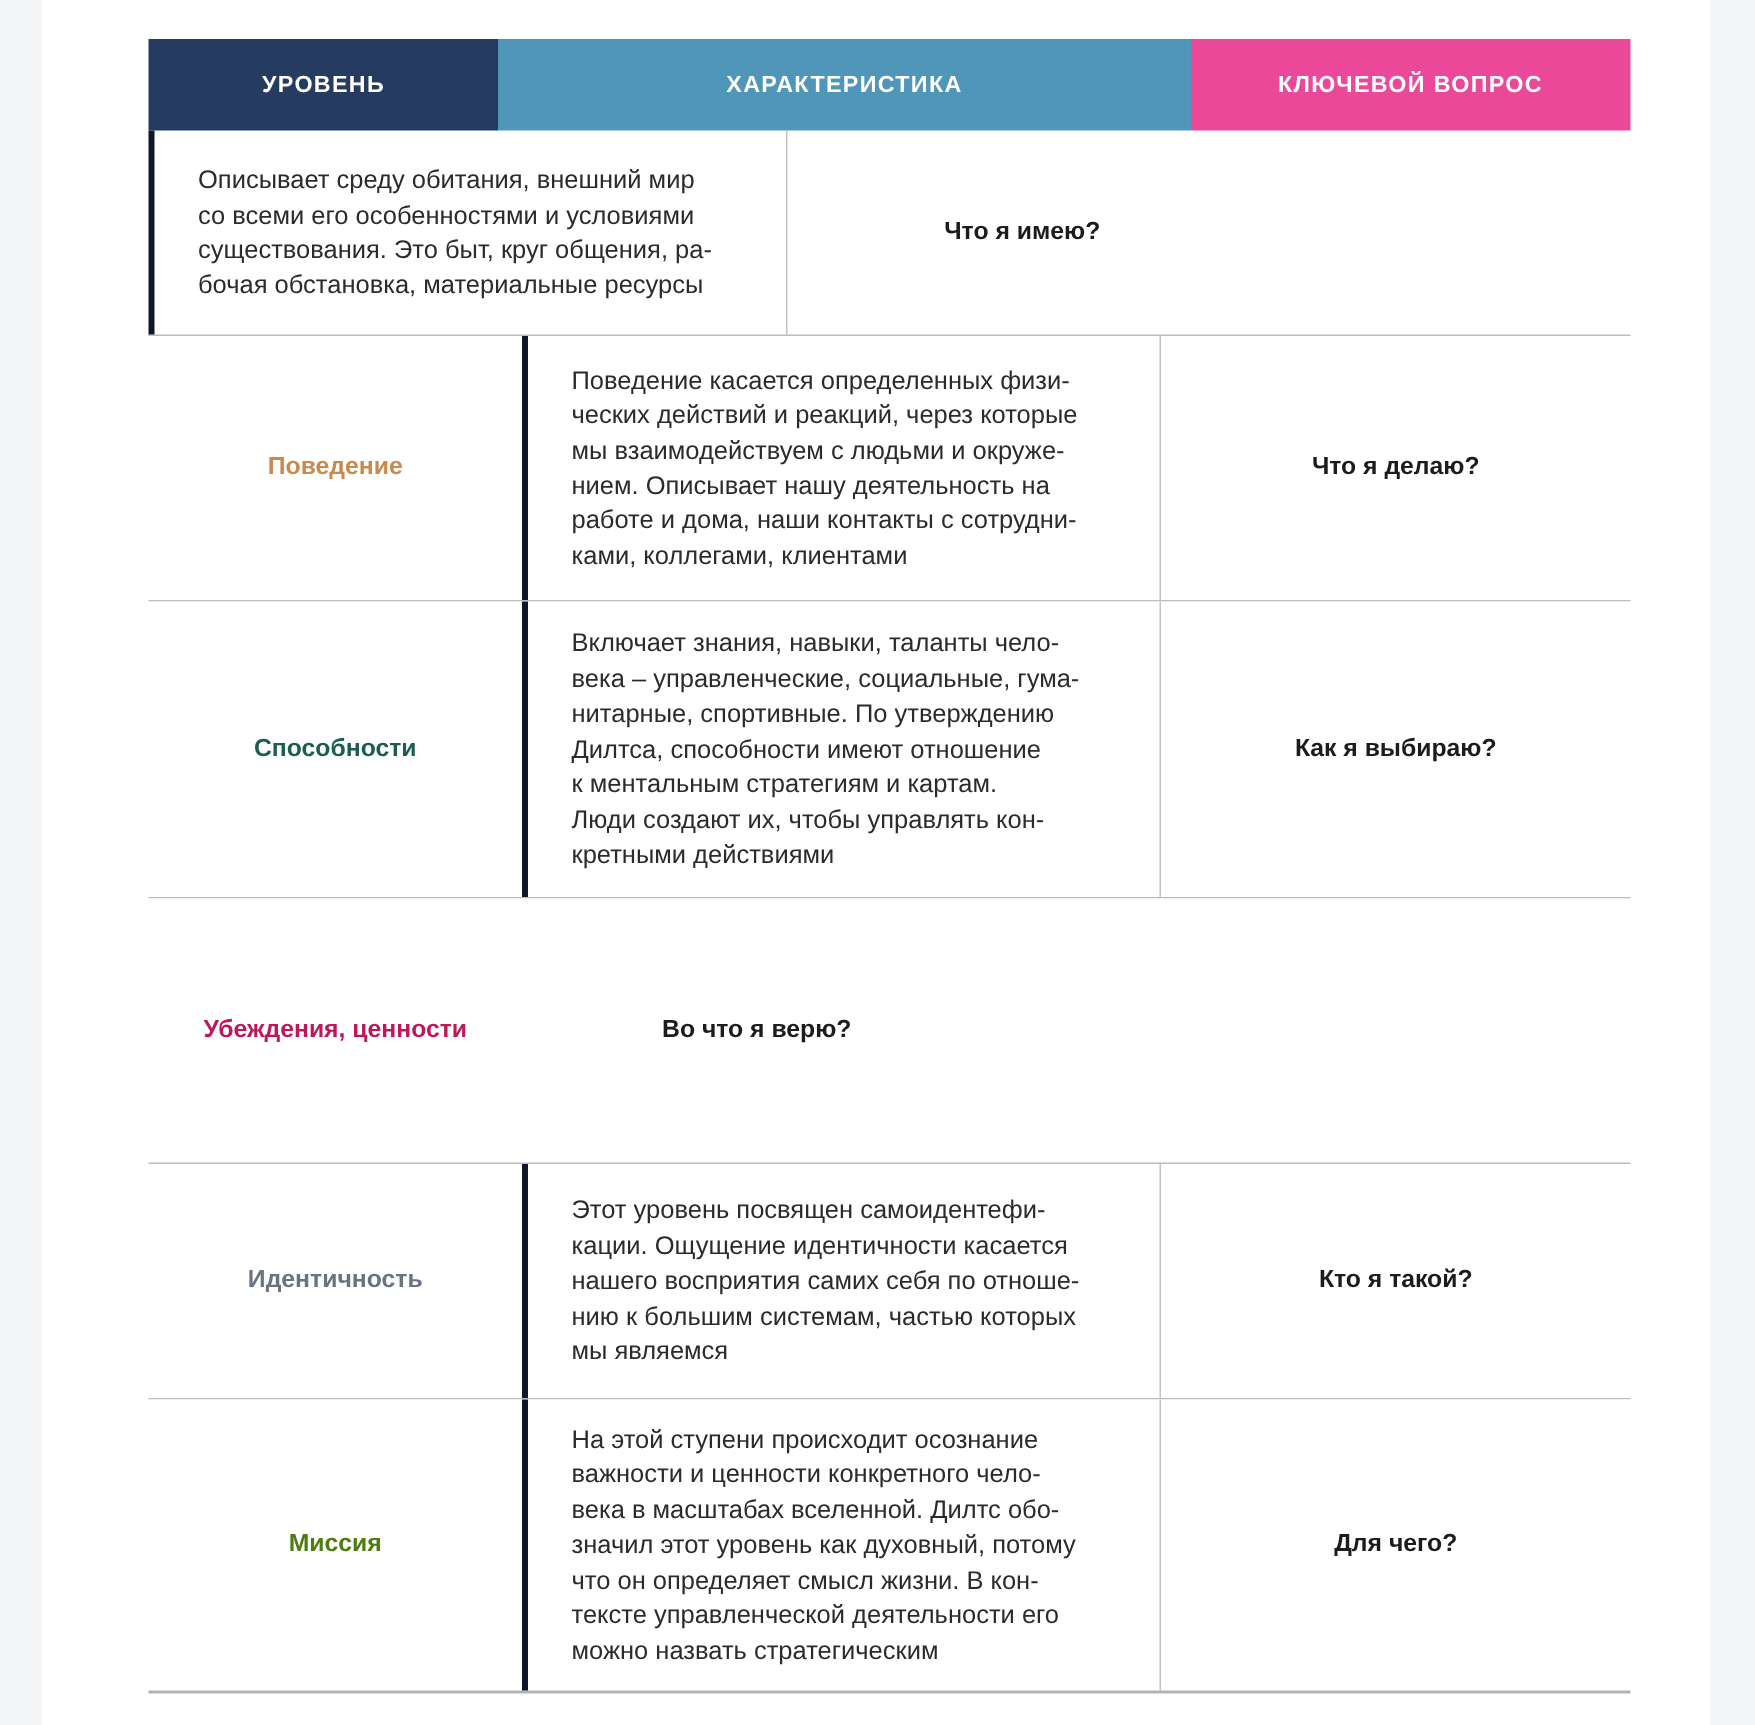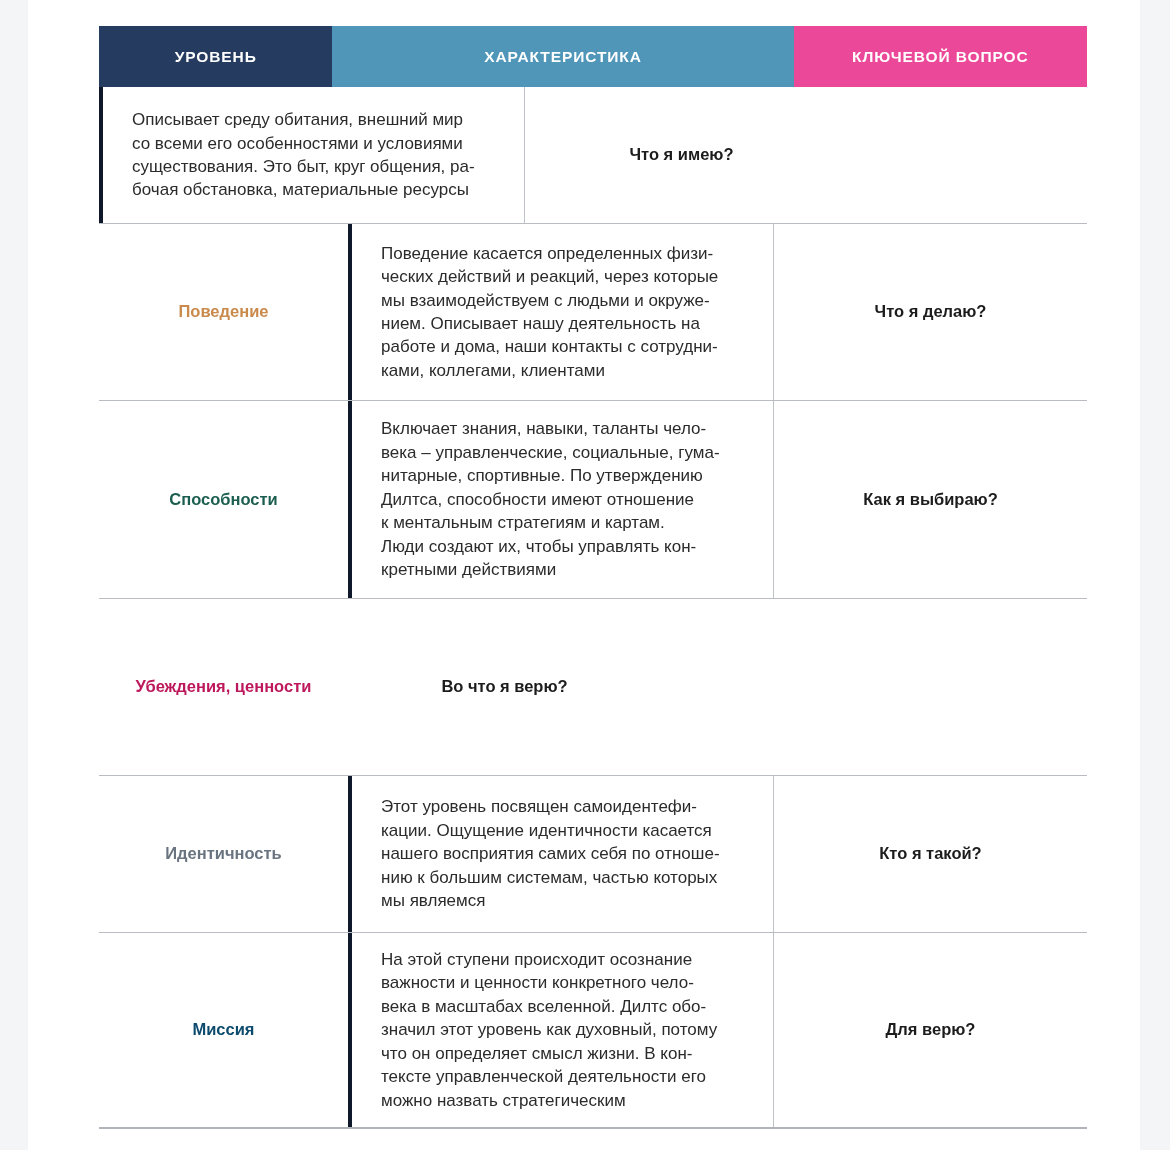--- a/index.html
+++ b/index.html
@@ -215,31 +215,31 @@
 нию к большим системам, частью которых
 мы являемся</span>
         </div>
         <div class="td quest">
           <span class="quest-text">Кто я такой?</span>
         </div>
       </div>
 
       <div class="tr r6">
         <div class="td level">
-          <span class="level-label" style="color: #0c4a6e;">Миссия</span>
+          <span class="level-label" style="color: #4d7c0f;">Миссия</span>
         </div>
         <div class="td charac">
           <span class="charac-text">На этой ступени происходит осознание
 важности и ценности конкретного чело-
 века в масштабах вселенной. Дилтс обо-
 значил этот уровень как духовный, потому
 что он определяет смысл жизни. В кон-
 тексте управленческой деятельности его
 можно назвать стратегическим</span>
         </div>
         <div class="td quest">
-          <span class="quest-text">Для верю?</span>
+          <span class="quest-text">Для чего?</span>
         </div>
       </div>
 
     </div>
   </div>
 </div>
 
 </body></html>

